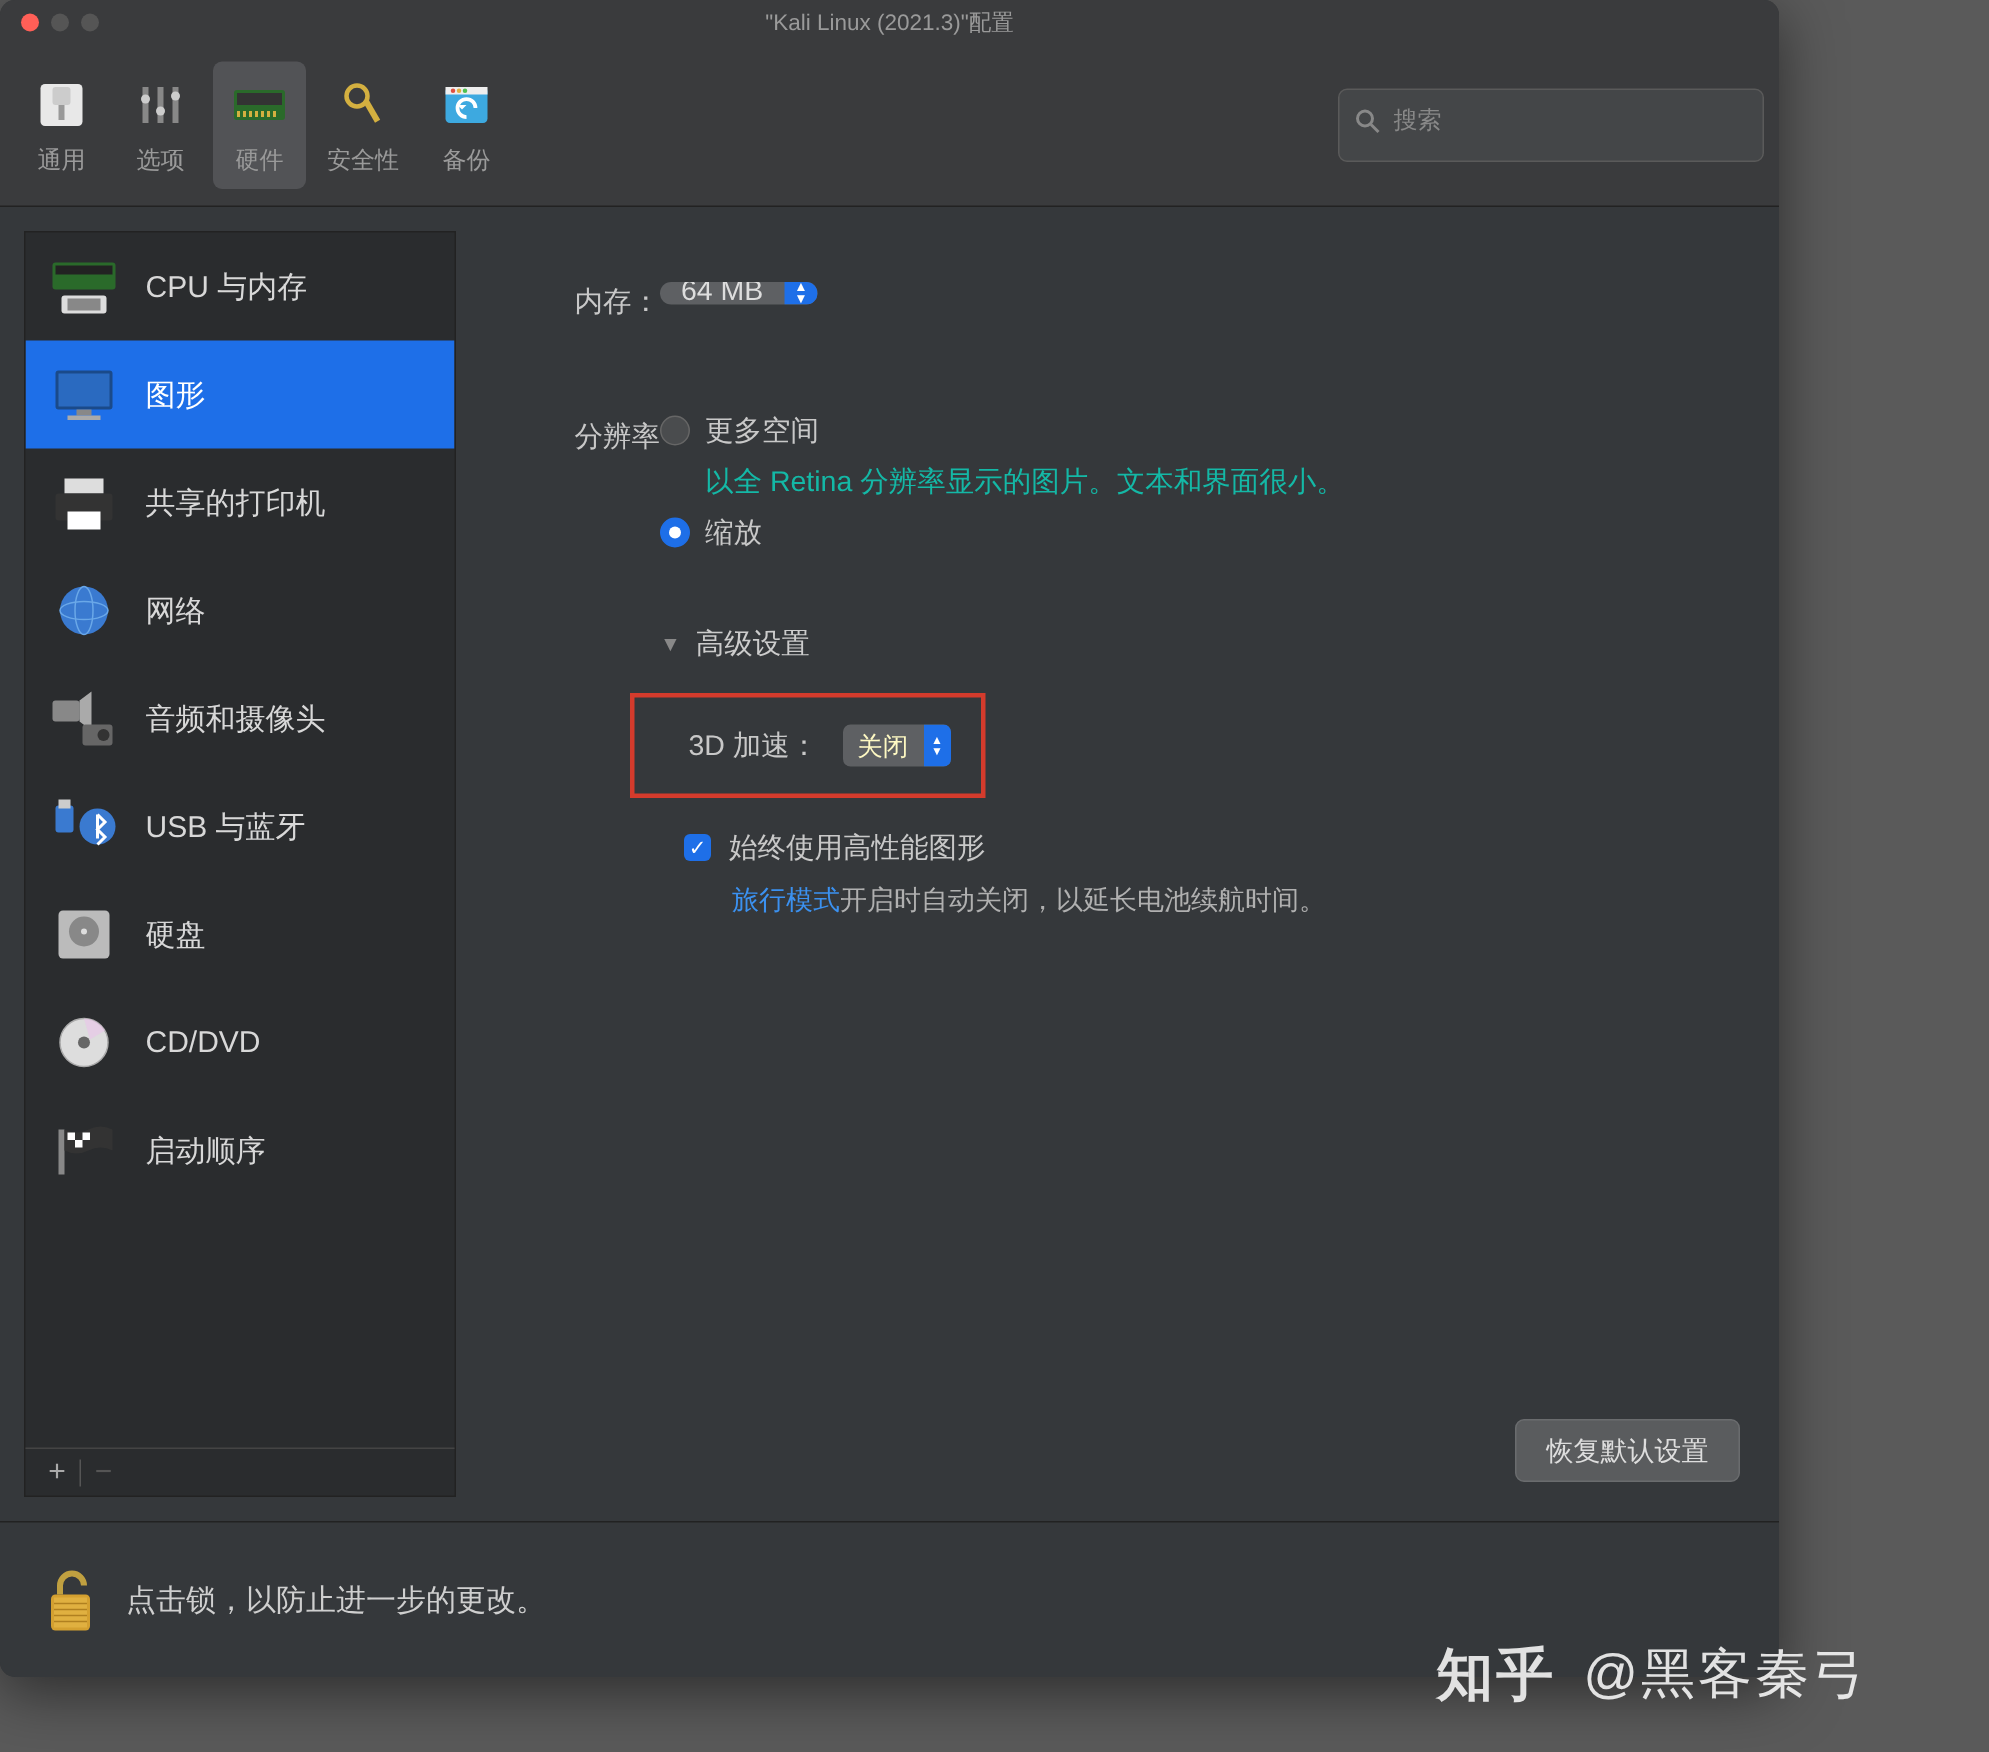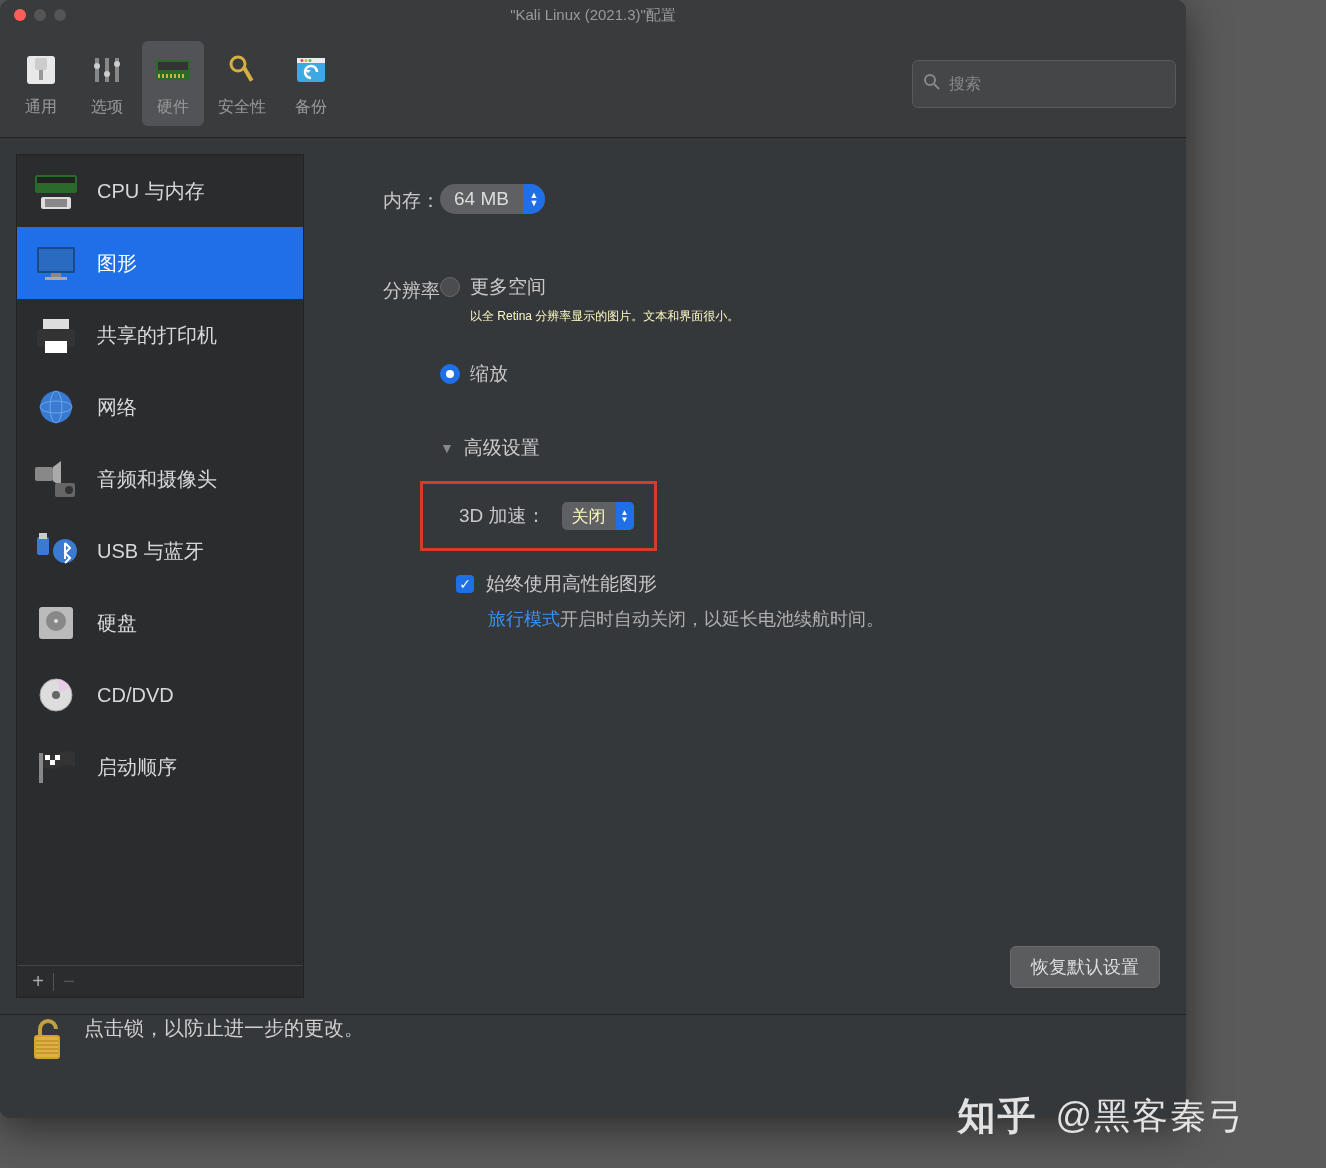--- a/index.html
+++ b/index.html
@@ -62,25 +62,25 @@
   font-size: 16px;
 }
 .tb-item.active { background: #525356; }
 .tb-icon {
   width: 42px; height: 42px;
   display: flex; align-items: center; justify-content: center;
   font-size: 28px;
 }
 .tb-spacer { flex: 1; }
 .search-wrap {
-  display: flex; align-items: center;
+  display: flex; align-items: flex-start;
   background: #444648;
   border-radius: 6px;
   padding: 12px 10px;
-  width: 264px;
+  width: 284px;
   gap: 8px;
   border: 1px solid #5a5a5a;
 }
 .search-wrap input {
   background: transparent;
   border: none;
   outline: none;
   color: #ccc;
   font-size: 16px;
   flex: 1;
@@ -139,21 +139,21 @@
   position: relative;
 }
 .row { display: flex; align-items: flex-start; margin-bottom: 30px; }
 .row-label { width: 100px; text-align: right; padding-top: 4px; }
 .row-body { flex: 1; }
 .select {
   display: inline-flex;
   align-items: center;
   background: #5e6063;
   border-radius: 15px;
-  height: 30px;
+  height: 15px;
   overflow: hidden;
 }
 .select-text { padding: 0 14px; color: #ddd; }
 .select-arrows {
   background: #1e6fe8;
   width: 22px; height: 100%;
   display: flex; flex-direction: column;
   align-items: center; justify-content: center;
   color: #fff;
   font-size: 9px;
@@ -173,23 +173,23 @@
   display: flex; align-items: center; justify-content: center;
 }
 .radio.on { background: #1e6fe8; border-color: #1e6fe8; }
 .radio.on::after {
   content: "";
   width: 8px; height: 8px;
   border-radius: 50%;
   background: #fff;
 }
 .hint {
-  color: #fef9c3;
-  font-size: 12px;
-  margin: 4px 0 36px 30px;
+  color: #14b8a6;
+  font-size: 19px;
+  margin: 4px 0 8px 30px;
 }
 .advanced {
   margin-left: 100px;
   margin-top: 40px;
 }
 .disclosure {
   display: flex;
   align-items: center;
   gap: 10px;
   color: #ccc;
@@ -253,21 +253,21 @@
   padding: 8px 20px;
   border-radius: 6px;
   font-size: 18px;
   cursor: pointer;
 }
 .footer {
   height: 104px;
   border-top: 1px solid #222;
   background: #35383b;
   display: flex;
-  align-items: flex-start;
+  align-items: center;
   padding: 0 28px;
   gap: 18px;
   color: #cfcfcf;
   font-size: 20px;
 }
 .lock-icon { width: 38px; height: 48px; }
 .watermark {
   position: absolute;
   right: 80px;
   bottom: 26px;

